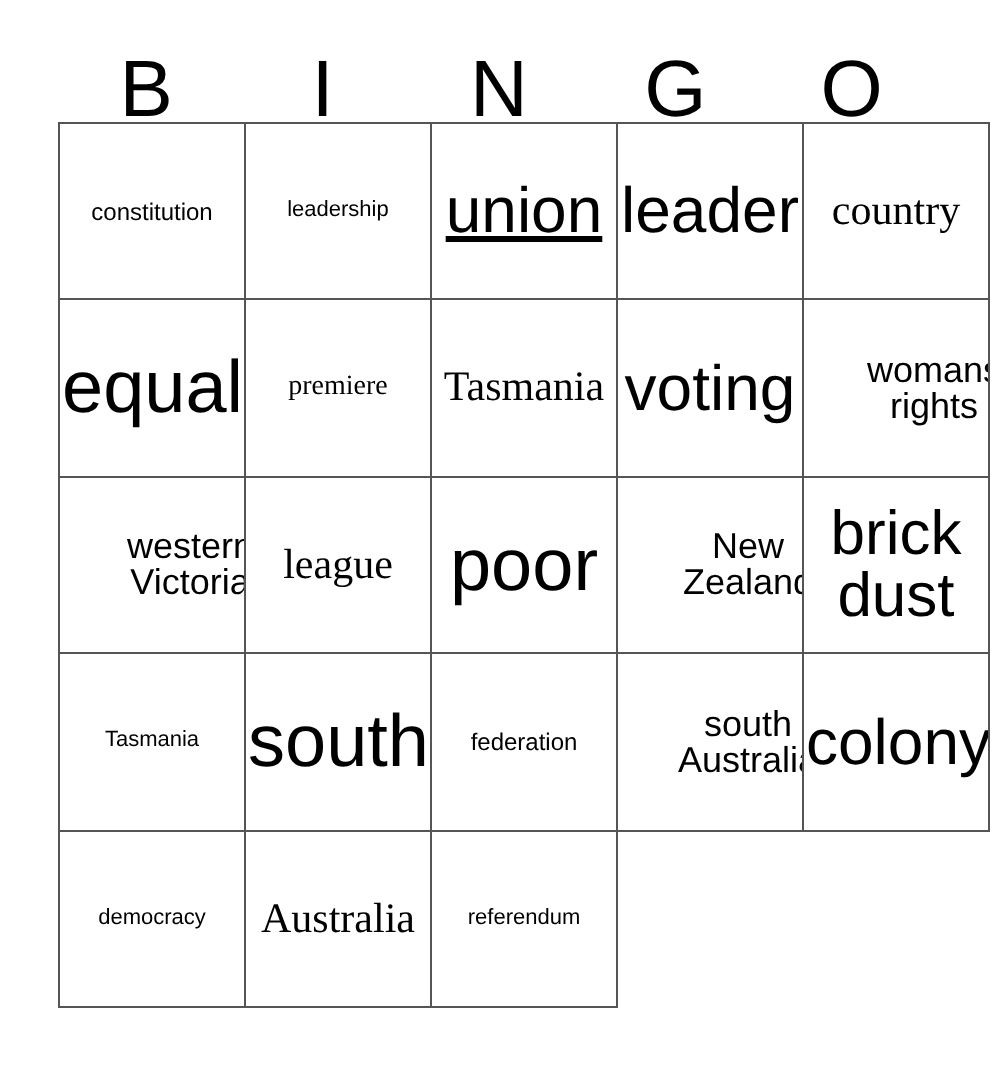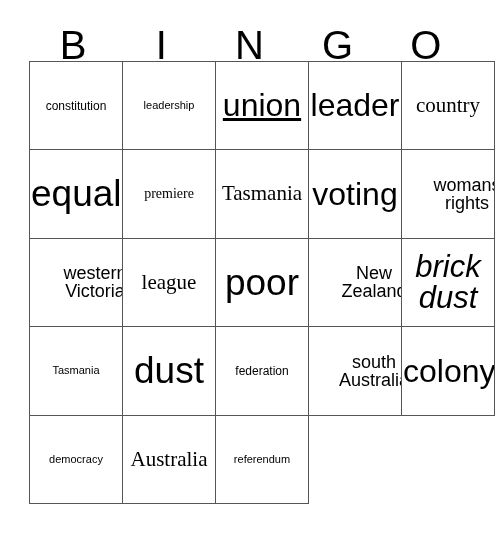--- a/index.html
+++ b/index.html
@@ -74,21 +74,21 @@
     display: block;
     width: 100%;
     text-align: center;
     line-height: 1.02;
     color: #000000;
     word-break: normal;
     font-family: "Liberation Sans", sans-serif;
   }
 
   
-  .fs-xxl  { font-size: 31px; font-style: italic; }
+  .fs-xxl  { font-size: 31px; }
   .fs-xl   { font-size: 37px; }
   .fs-lg   { font-size: 32px; text-decoration: underline; }
   .fs-ml   { font-size: 32px; }
   .fs-md   { font-size: 21px; font-family: Liberation Serif, serif; }
   .fs-sm   { font-size: 18px; padding-left: 38px; }
   .fs-xs   { font-size: 14px; font-family: Liberation Serif, serif; }
   .fs-xxs  { font-size: 11px; }
   .fs-tiny { font-size: 12px; }
 </style>
 </head>
@@ -147,21 +147,21 @@
       <div class="cell">
         <span class="cell-text fs-sm">New Zealand</span>
       </div>
       <div class="cell">
         <span class="cell-text fs-xxl">brick dust</span>
       </div>
       <div class="cell">
         <span class="cell-text fs-xxs">Tasmania</span>
       </div>
       <div class="cell">
-        <span class="cell-text fs-xl">dust</span>
+        <span class="cell-text fs-xl">south</span>
       </div>
       <div class="cell">
         <span class="cell-text fs-tiny">federation</span>
       </div>
       <div class="cell">
         <span class="cell-text fs-sm">south Australia</span>
       </div>
       <div class="cell">
         <span class="cell-text fs-ml">colony</span>
       </div>

